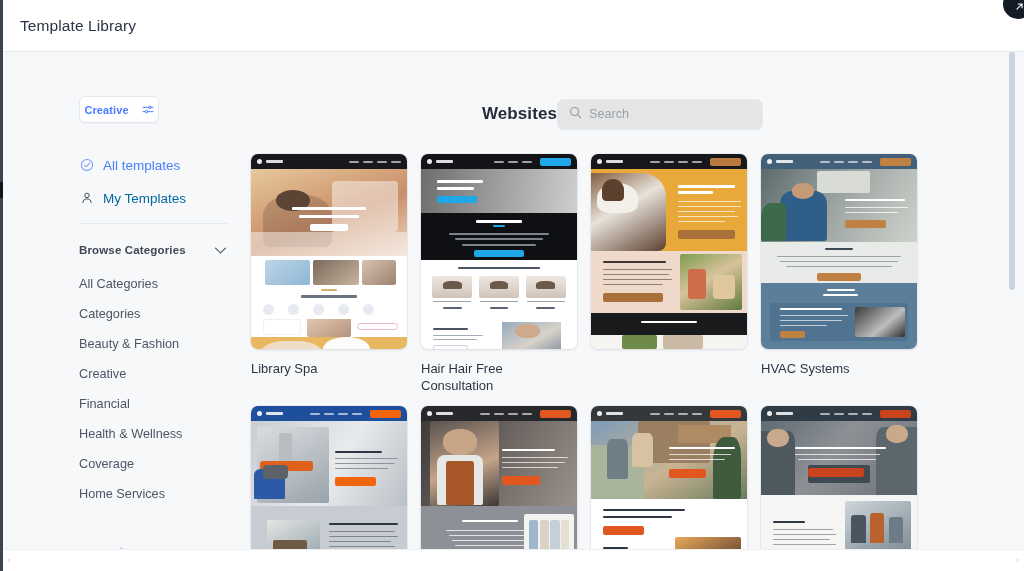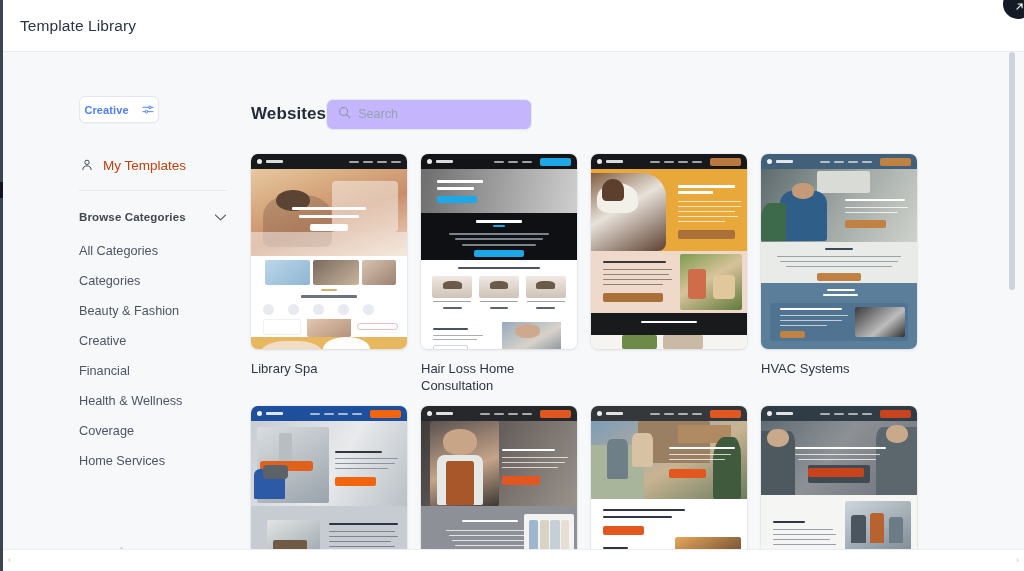--- a/index.html
+++ b/index.html
@@ -53,44 +53,44 @@
     display: flex; align-items: center; justify-content: center; gap: 13px;
     box-shadow: 0 1px 1px rgba(16,24,40,.03);
   }
   .filters-btn .lbl { font-size: 11px; color: #4a7dff; font-weight: 600; letter-spacing: .1px;}
 
   .nav-list { margin-top: 28px; }
   .nav-item {
     display: flex; align-items: center; gap: 9px; height: 28px; margin-bottom: 5px;
   }
   .nav-item .ic { width: 15px; height: 15px; display:flex; align-items:center; justify-content:center; }
-  .nav-item .txt { font-size: 13.5px; color: #c2410c; }
+  .nav-item .txt { font-size: 13.5px; color: #0369a1; }
   .nav-item.active .txt { color: #4a7dff; }
 
   .divider { height: 1px; background: #e4e8ef; margin: 11px 0 0 0; width: 148px; }
 
   .browse-row {
     display: flex; align-items: center; justify-content: space-between;
     width: 148px; margin-top: 17px;
   }
   .browse-row .txt { font-size: 11.5px; font-weight: 700; color: #3f4755; letter-spacing: .15px; }
 
   .cat-list { margin-top: 17px; }
   .cat-item {
     font-size: 12.7px; color: #4c5565; line-height: 16px;
     margin-bottom: 14px; max-width: 140px;
   }
 
   
   .main { position: absolute; left: 248px; top: 44px; right: 30px; }
-  .main-head { display: flex; align-items: center; justify-content: flex-start; height: 36px; }
+  .main-head { display: flex; align-items: center; justify-content: center; height: 36px; }
   .main-title { font-size: 17px; font-weight: 700; color: #242c3b; letter-spacing: .1px; }
 
   .search-box {
-    width: 206px; height: 31px; background: #c4b5fd;
+    width: 206px; height: 31px; background: #e5e5e5;
     border: 1px solid #e5e9f0; border-radius: 7px;
     display: flex; align-items: center; gap: 7px; padding: 0 11px;
     box-shadow: 0 1px 1px rgba(16,24,40,.02);
   }
   .search-box input {
     border: 0; outline: 0; font-size: 12.6px; color: #3a4250;
     background: transparent; width: 100%;
     font-family: "Liberation Sans", sans-serif;
   }
   .search-box input::placeholder { color: #98a1b0; }
@@ -174,20 +174,29 @@
           <svg width="12" height="11" viewBox="0 0 14 12" aria-hidden="true">
             <path d="M1 3.5 H8 M10.5 3.5 H13 M1 8.5 H4 M6.5 8.5 H13" stroke="#4a7dff" stroke-width="1.1" stroke-linecap="round"></path>
             <circle cx="9.3" cy="3.5" r="1.5" fill="none" stroke="#4a7dff" stroke-width="1.1"></circle>
             <circle cx="5.3" cy="8.5" r="1.5" fill="none" stroke="#4a7dff" stroke-width="1.1"></circle>
           </svg>
         </span>
       </div>
 
       <div class="nav-list">
 
+        <div class="nav-item active">
+          <span class="ic">
+            <svg width="14" height="14" viewBox="0 0 16 16" aria-hidden="true">
+              <circle cx="8" cy="8" r="6.4" fill="none" stroke="#6f9bff" stroke-width="1.15"></circle>
+              <path d="M5.2 8.1 L7.1 10 L10.9 5.9" fill="none" stroke="#6f9bff" stroke-width="1.15" stroke-linecap="round" stroke-linejoin="round"></path>
+            </svg>
+          </span>
+          <span class="txt">All templates</span>
+        </div>
 
         <div class="nav-item">
           <span class="ic">
             <svg width="14" height="14" viewBox="0 0 16 16" aria-hidden="true">
               <circle cx="8" cy="5" r="2.5" fill="none" stroke="#3a4250" stroke-width="1.1"></circle>
               <path d="M3.3 13.2 C3.3 10.3 5.4 9 8 9 C10.6 9 12.7 10.3 12.7 13.2" fill="none" stroke="#3a4250" stroke-width="1.1" stroke-linecap="round"></path>
             </svg>
           </span>
           <span class="txt">My Templates</span>
         </div>
@@ -327,21 +336,21 @@
                 <div class="blk" style="left:52%;top:-4px;width:38%;height:42px;background:linear-gradient(150deg,#8fa6bd,#d8d2c9 55%,#6d7f93);border-radius:2px;"></div>
                 <div class="blk" style="left:60%;top:2px;width:16%;height:14px;background:#cfa98d;border-radius:45%;"></div>
                 <div class="t-line" style="position:absolute;left:8%;top:6px;width:22%;background:#4b5261;height:2.2px;"></div>
                 <div class="t-line" style="position:absolute;left:8%;top:13px;width:32%;background:#a8aeb9;height:1.4px;"></div>
                 <div class="t-line" style="position:absolute;left:8%;top:17px;width:28%;background:#a8aeb9;height:1.4px;"></div>
                 <div class="blk" style="left:8%;top:23px;width:22%;height:8px;border:1px solid #cfd4dc;border-radius:2px;"></div>
               </div>
 
             </div>
           </div>
-          <div class="card-label">Hair Loss Home Consultation</div>
+          <div class="card-label">Hair Hair Free Consultation</div>
         </div>
 
         <div class="card">
           <div class="thumb">
             <div class="thumb-inner">
               <div class="nav-bar" style="background:#17181b;">
                 <span class="logo-dot"></span>
                   <span class="logo-txt"></span>
                 <span class="nav-spacer"></span>
                 <span class="nav-lnk"></span>

